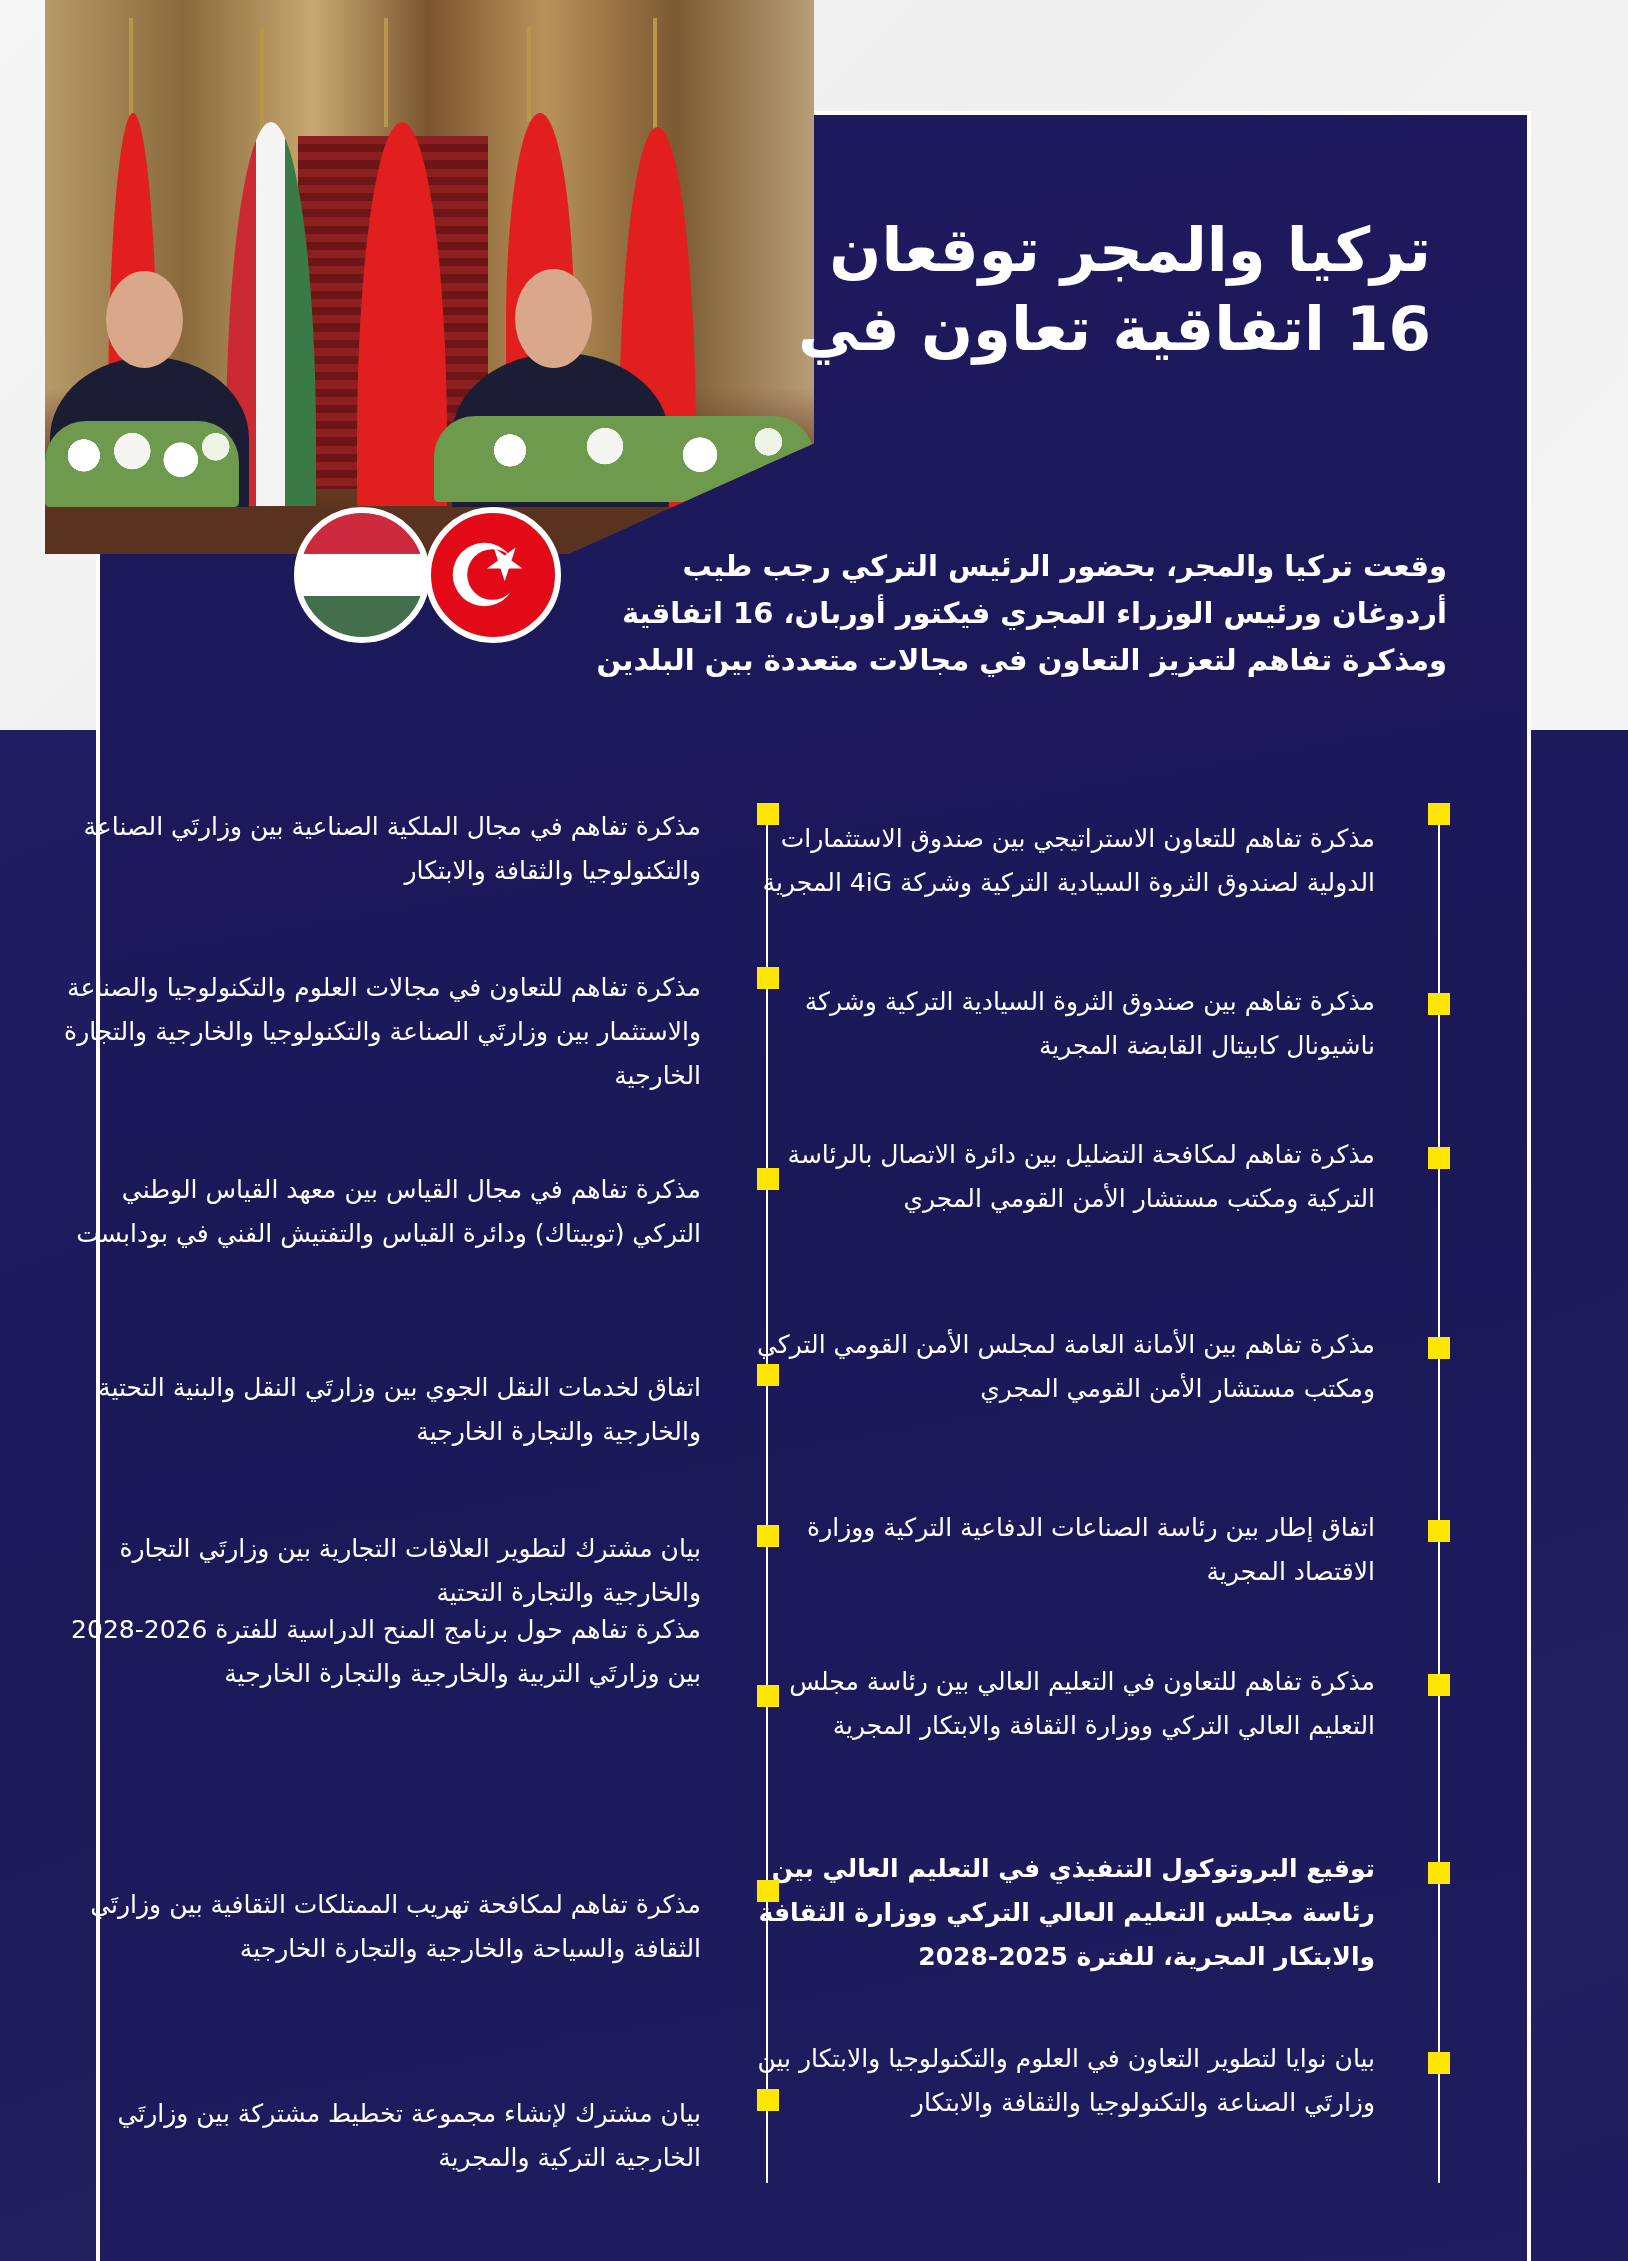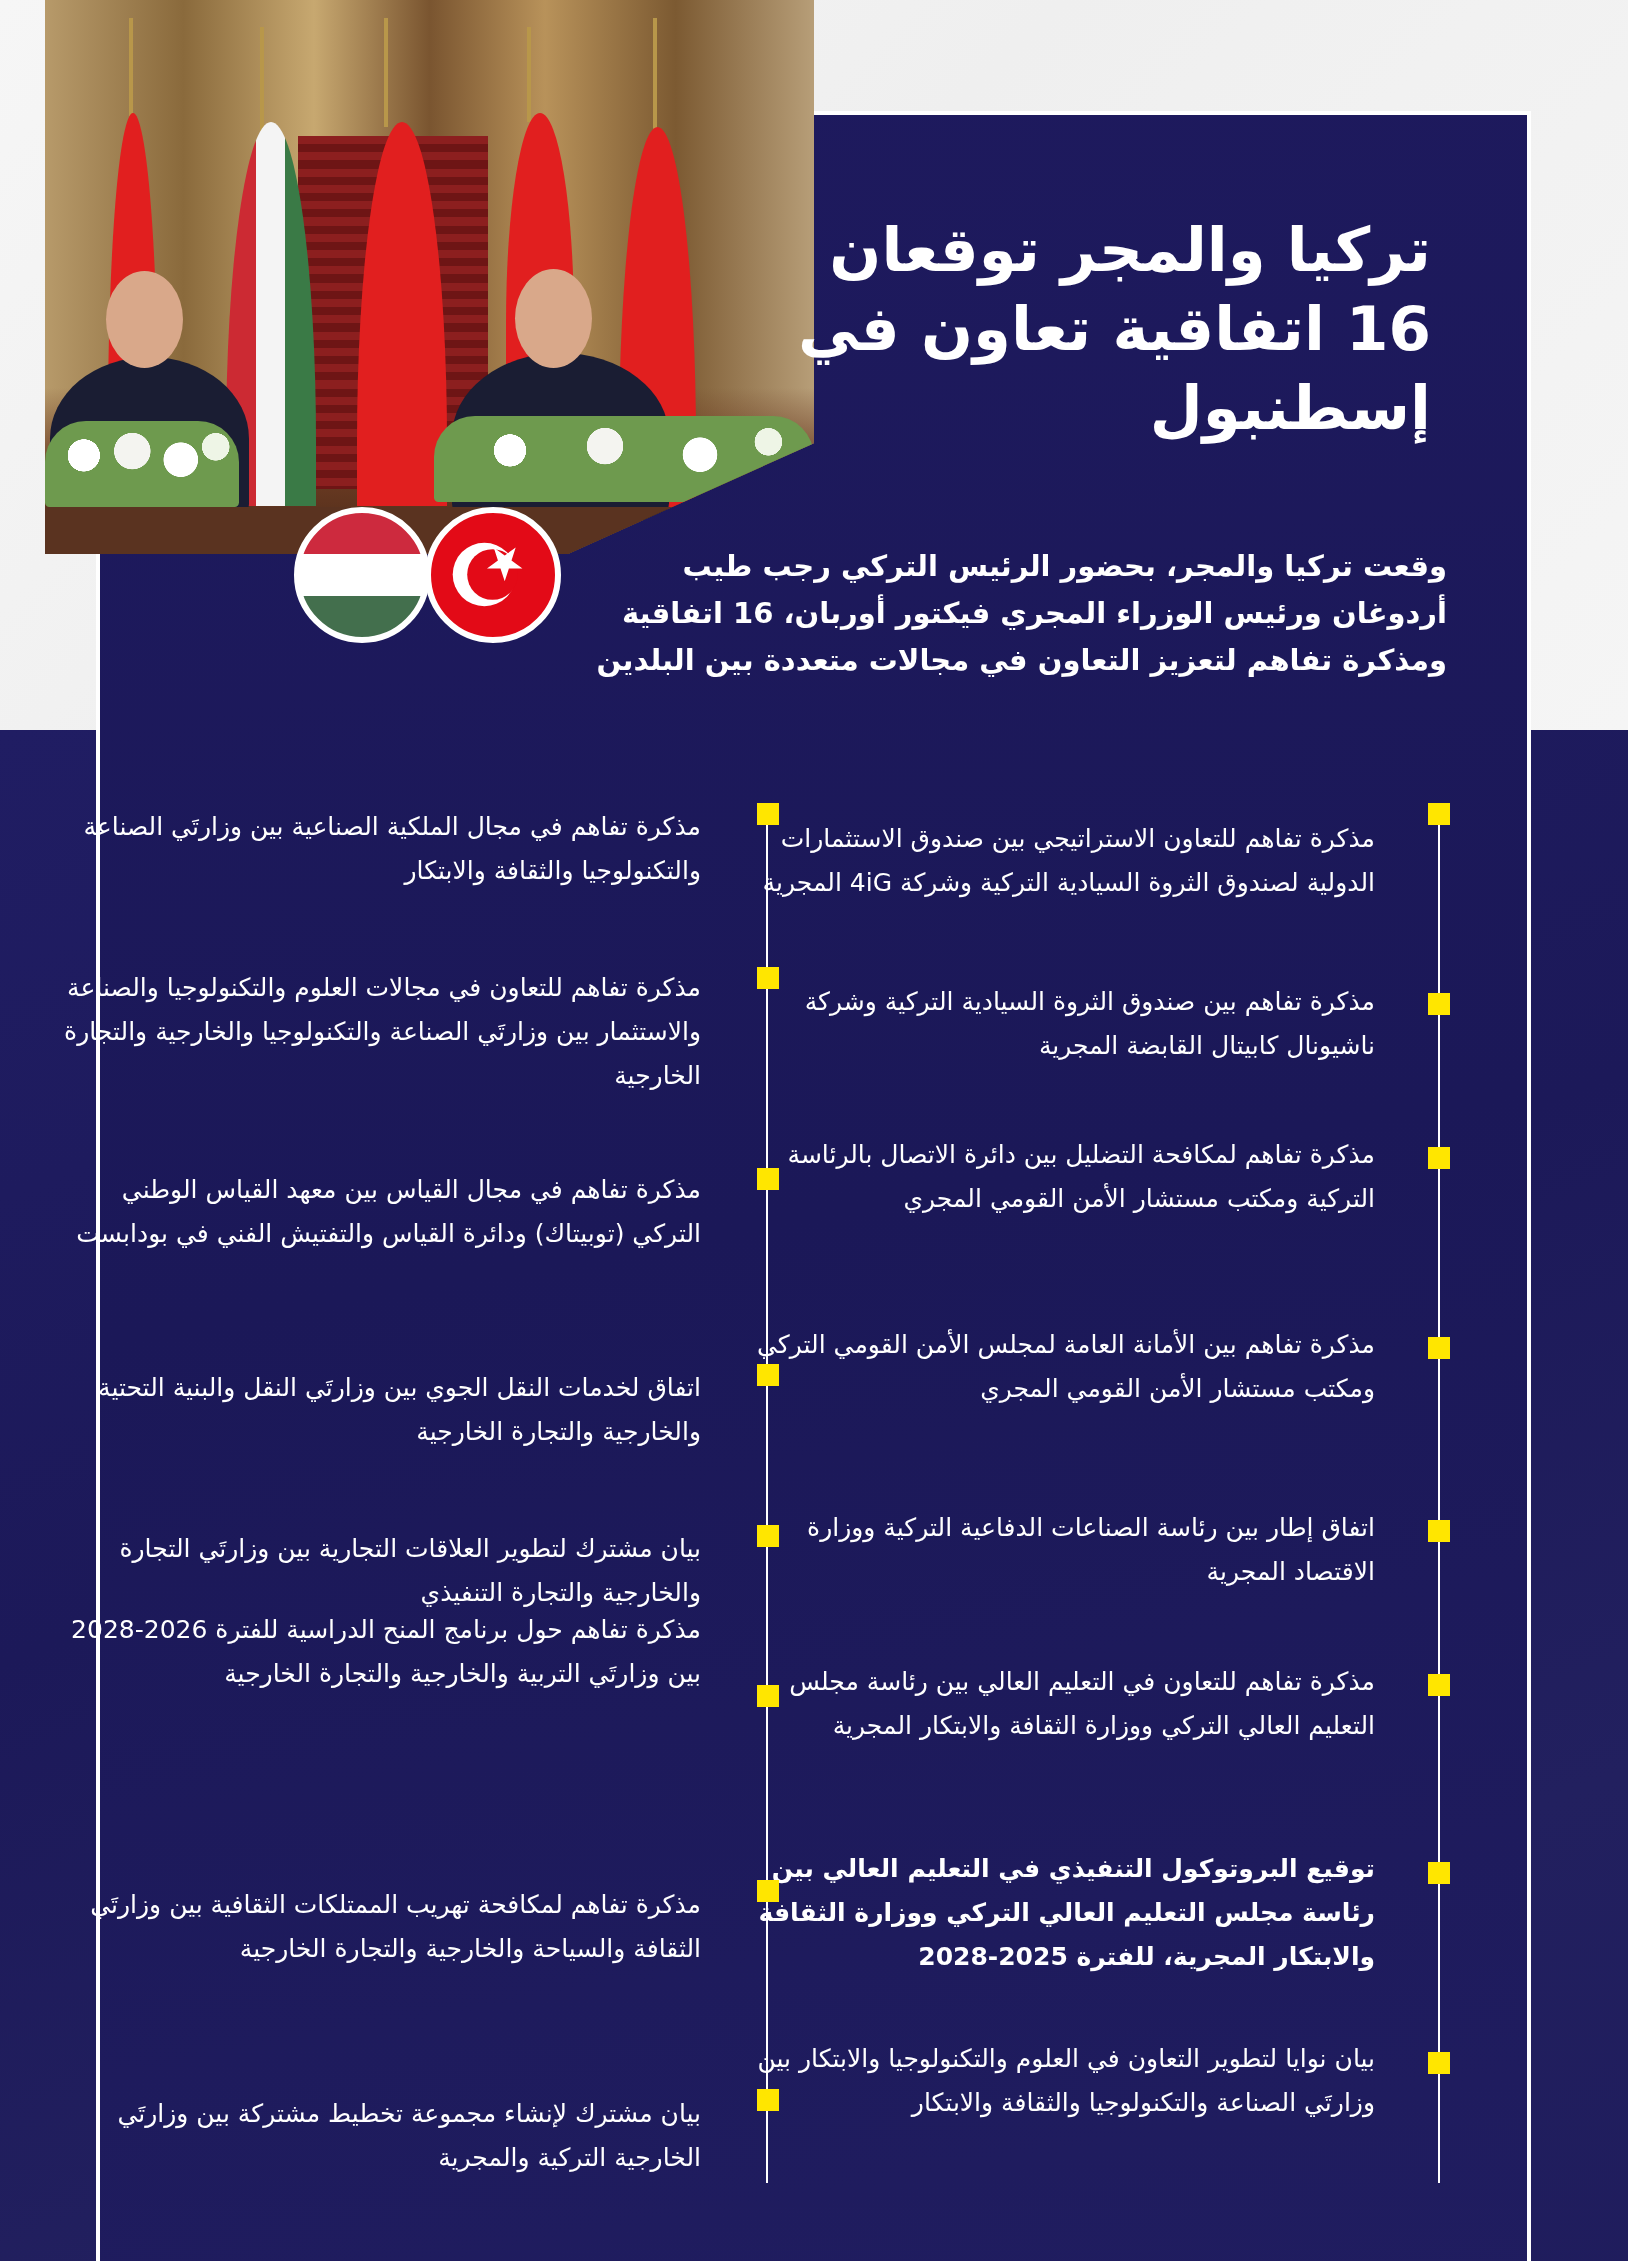--- a/index.html
+++ b/index.html
@@ -129,21 +129,20 @@
   <svg width="123" height="123" viewBox="0 0 272 272">
     <circle cx="118" cy="136" r="70" fill="#ffffff"></circle>
     <circle cx="136" cy="136" r="56" fill="#e30a17"></circle>
     <polygon fill="#ffffff" points="200,136 171.5,145.3 171.5,175.2 153.9,151 125.4,160.3 143,136 125.4,111.7 153.9,121 171.5,96.8 171.5,126.7" transform="rotate(90 163 136) translate(-22 0)"></polygon>
   </svg>
 </div>
 
 <h1 class="title">
   <span>تركيا والمجر توقعان</span><br>
   <span>16 اتفاقية تعاون في</span><br>
-  <span>إسطنبول</span>
 </h1>
 
 <p class="intro">وقعت تركيا والمجر، بحضور الرئيس التركي رجب طيب أردوغان ورئيس الوزراء المجري فيكتور أوربان، 16 اتفاقية ومذكرة تفاهم لتعزيز التعاون في مجالات متعددة بين البلدين</p>
 
 <div class="timeline-line right"></div>
 <div class="timeline-line left"></div>
 
 <div class="col-right">
   <div class="bullet" style="top:803px;"></div>
   <div class="item" style="top:789px;margin-top:28px;">مذكرة تفاهم للتعاون الاستراتيجي بين صندوق الاستثمارات الدولية لصندوق الثروة السيادية التركية وشركة 4iG المجرية</div>
@@ -177,21 +176,21 @@
   <div class="bullet" style="top:967px;"></div>
   <div class="item" style="top:950px;">مذكرة تفاهم للتعاون في مجالات العلوم والتكنولوجيا والصناعة والاستثمار بين وزارتَي الصناعة والتكنولوجيا والخارجية والتجارة الخارجية</div>
 
   <div class="bullet" style="top:1168px;"></div>
   <div class="item" style="top:1152px;">مذكرة تفاهم في مجال القياس بين معهد القياس الوطني التركي (توبيتاك) ودائرة القياس والتفتيش الفني في بودابست</div>
 
   <div class="bullet" style="top:1364px;"></div>
   <div class="item" style="top:1350px;">اتفاق لخدمات النقل الجوي بين وزارتَي النقل والبنية التحتية والخارجية والتجارة الخارجية</div>
 
   <div class="bullet" style="top:1525px;"></div>
-  <div class="item" style="top:1511px;">بيان مشترك لتطوير العلاقات التجارية بين وزارتَي التجارة والخارجية والتجارة التنفيذي</div>
+  <div class="item" style="top:1511px;">بيان مشترك لتطوير العلاقات التجارية بين وزارتَي التجارة والخارجية والتجارة التحتية</div>
 
   <div class="bullet" style="top:1685px;"></div>
   <div class="item" style="top:1592px;">مذكرة تفاهم حول برنامج المنح الدراسية للفترة 2026-2028 بين وزارتَي التربية والخارجية والتجارة الخارجية</div>
 
   <div class="bullet" style="top:1880px;"></div>
   <div class="item" style="top:1867px;">مذكرة تفاهم لمكافحة تهريب الممتلكات الثقافية بين وزارتَي الثقافة والسياحة والخارجية والتجارة الخارجية</div>
 
   <div class="bullet" style="top:2089px;"></div>
   <div class="item" style="top:2076px;">بيان مشترك لإنشاء مجموعة تخطيط مشتركة بين وزارتَي الخارجية التركية والمجرية</div>
 </div>

